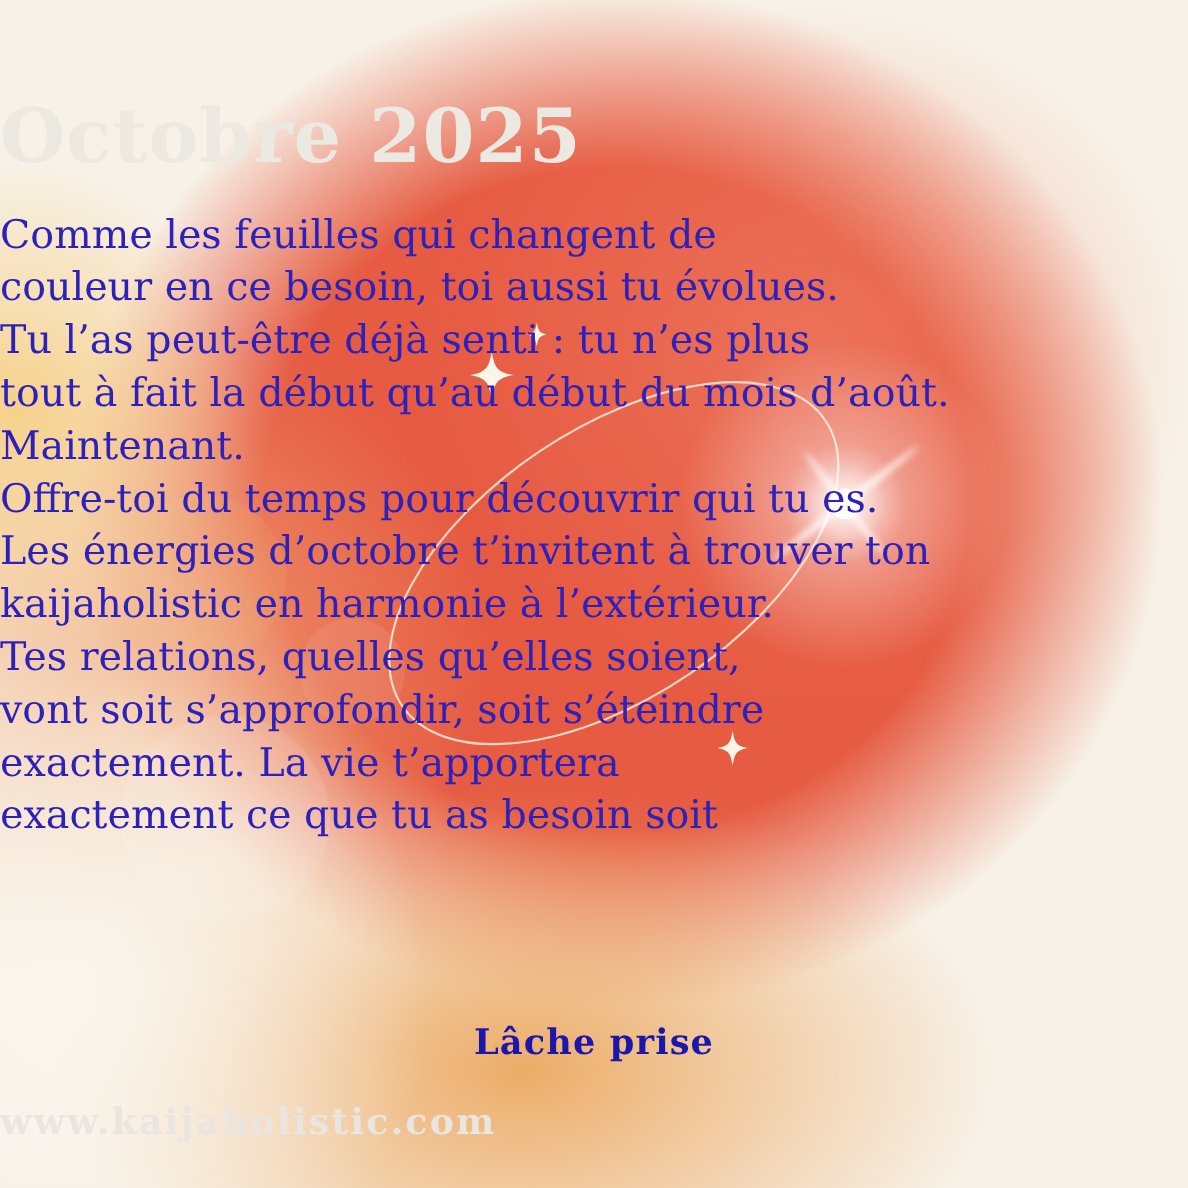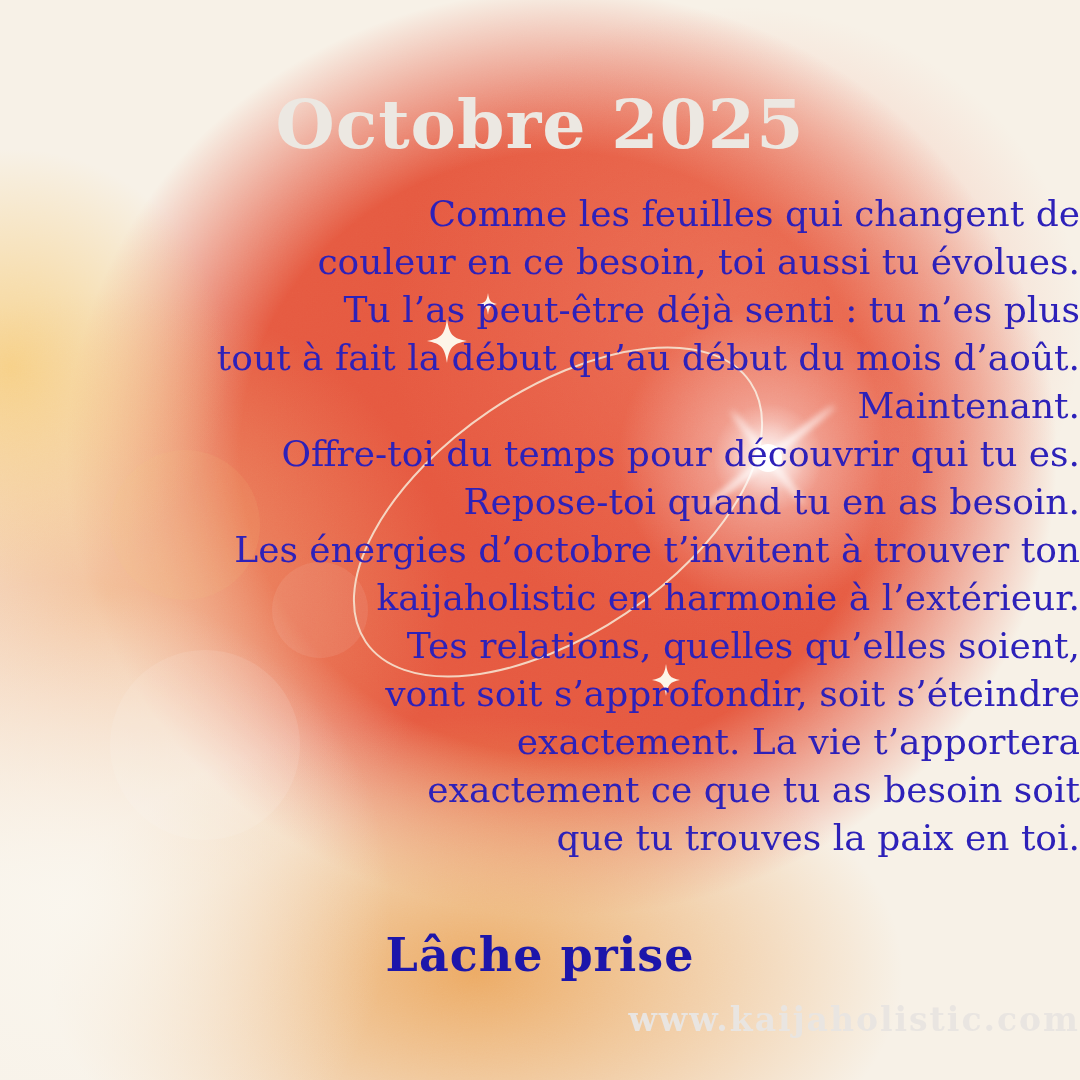--- a/index.html
+++ b/index.html
@@ -14,43 +14,42 @@
       radial-gradient(ellipse 55% 33% at 44% 90%, rgba(236,167,94,0.95) 0%, rgba(236,167,94,0) 72%),
       radial-gradient(ellipse 46% 42% at 68% 30%, rgba(240,130,105,0.55) 0%, rgba(240,130,105,0) 70%),
       radial-gradient(ellipse 45% 40% at 10% 55%, rgba(242,178,130,0.75) 0%, rgba(242,178,130,0) 70%),
       radial-gradient(ellipse 62% 58% at 52% 42%, #e6573f 0%, #e65a41 48%, rgba(230,90,65,0) 74%),
       #f7f1e7;
   }
   .decor{position:absolute;inset:0;width:1080px;height:1080px;pointer-events:none;}
   .grain{position:absolute;inset:0;width:1080px;height:1080px;pointer-events:none;opacity:.07;mix-blend-mode:overlay;}
   .title{
     position:absolute;top:84px;left:0;width:1080px;
-    text-align:center;
     font-size:68px;font-weight:700;letter-spacing:1px;
     color:#ece8e2;
   }
   .quote{
     position:absolute;top:190px;left:0;width:1080px;
-    text-align:right;
+    text-align:left;
     color:#2c20b8;
   }
   .quote-line{
     height:48px;line-height:48px;
     font-size:36px;
     white-space:nowrap;
   }
   .closing{
     position:absolute;top:928px;left:0;width:1080px;
     text-align:center;
-    font-size:46px;font-weight:700;letter-spacing:1px;
+    font-size:32px;font-weight:700;letter-spacing:1px;
     color:#1b15a9;
   }
   .site{
     position:absolute;top:1000px;left:0;width:1080px;
-    text-align:right;
+    text-align:left;
     font-size:33px;font-weight:700;letter-spacing:2px;
     color:#e9e5e1;
   }
 </style>
 </head>
 <body>
 
 <div class="card">
 
   <svg class="decor" viewBox="0 0 1080 1080" aria-hidden="true">
@@ -89,28 +88,26 @@
 
   <div class="title">Octobre 2025</div>
 
   <div class="quote">
     <div class="quote-line">Comme les feuilles qui changent de</div>
     <div class="quote-line">couleur en ce besoin, toi aussi tu évolues.</div>
     <div class="quote-line">Tu l’as peut-être déjà senti : tu n’es plus</div>
     <div class="quote-line">tout à fait la début qu’au début du mois d’août.</div>
     <div class="quote-line">Maintenant.</div>
     <div class="quote-line">Offre-toi du temps pour découvrir qui tu es.</div>
-    <div class="quote-line">Repose-toi quand tu en as besoin.</div>
     <div class="quote-line">Les énergies d’octobre t’invitent à trouver ton</div>
     <div class="quote-line">kaijaholistic en harmonie à l’extérieur.</div>
     <div class="quote-line">Tes relations, quelles qu’elles soient,</div>
     <div class="quote-line">vont soit s’approfondir, soit s’éteindre</div>
     <div class="quote-line">exactement. La vie t’apportera</div>
     <div class="quote-line">exactement ce que tu as besoin soit</div>
-    <div class="quote-line">que tu trouves la paix en toi.</div>
   </div>
 
   <div class="closing">Lâche prise</div>
 
   <div class="site">www.kaijaholistic.com</div>
 
   <svg class="grain" viewBox="0 0 1080 1080" preserveAspectRatio="none" aria-hidden="true">
     <filter id="grainF">
       <feTurbulence type="fractalNoise" baseFrequency="0.8" numOctaves="2" stitchTiles="stitch"></feTurbulence>
       <feColorMatrix type="saturate" values="0"></feColorMatrix>

